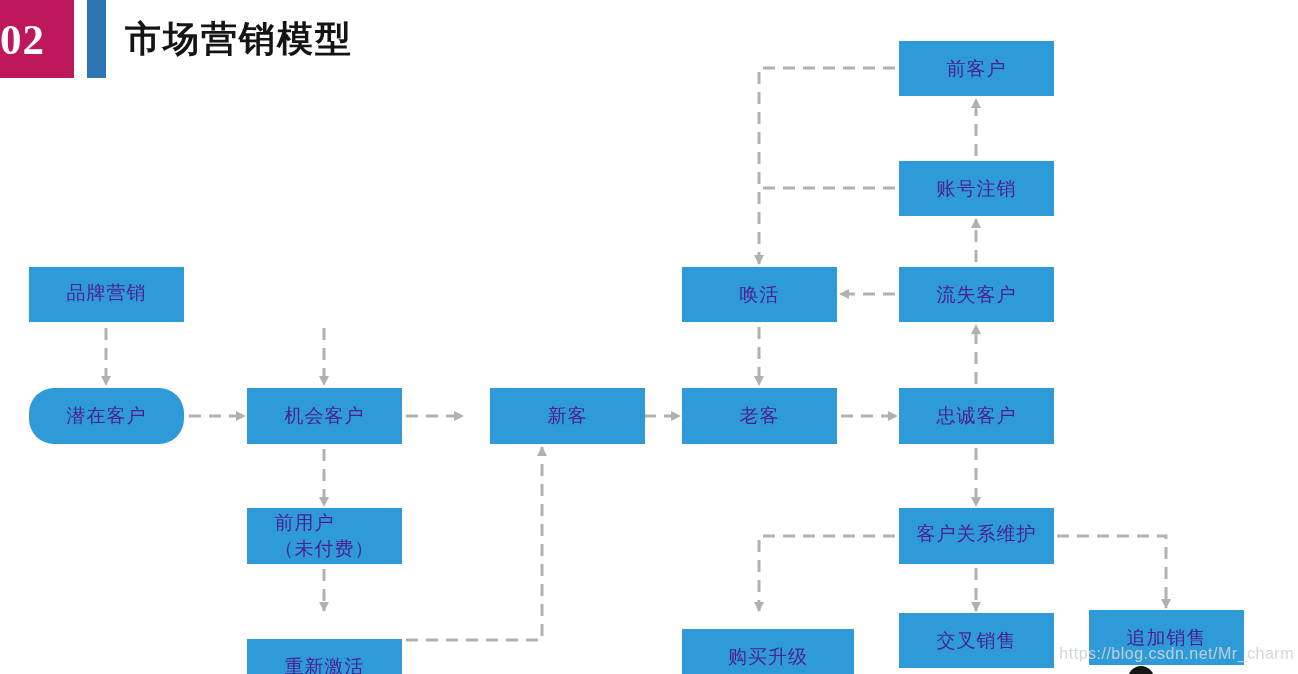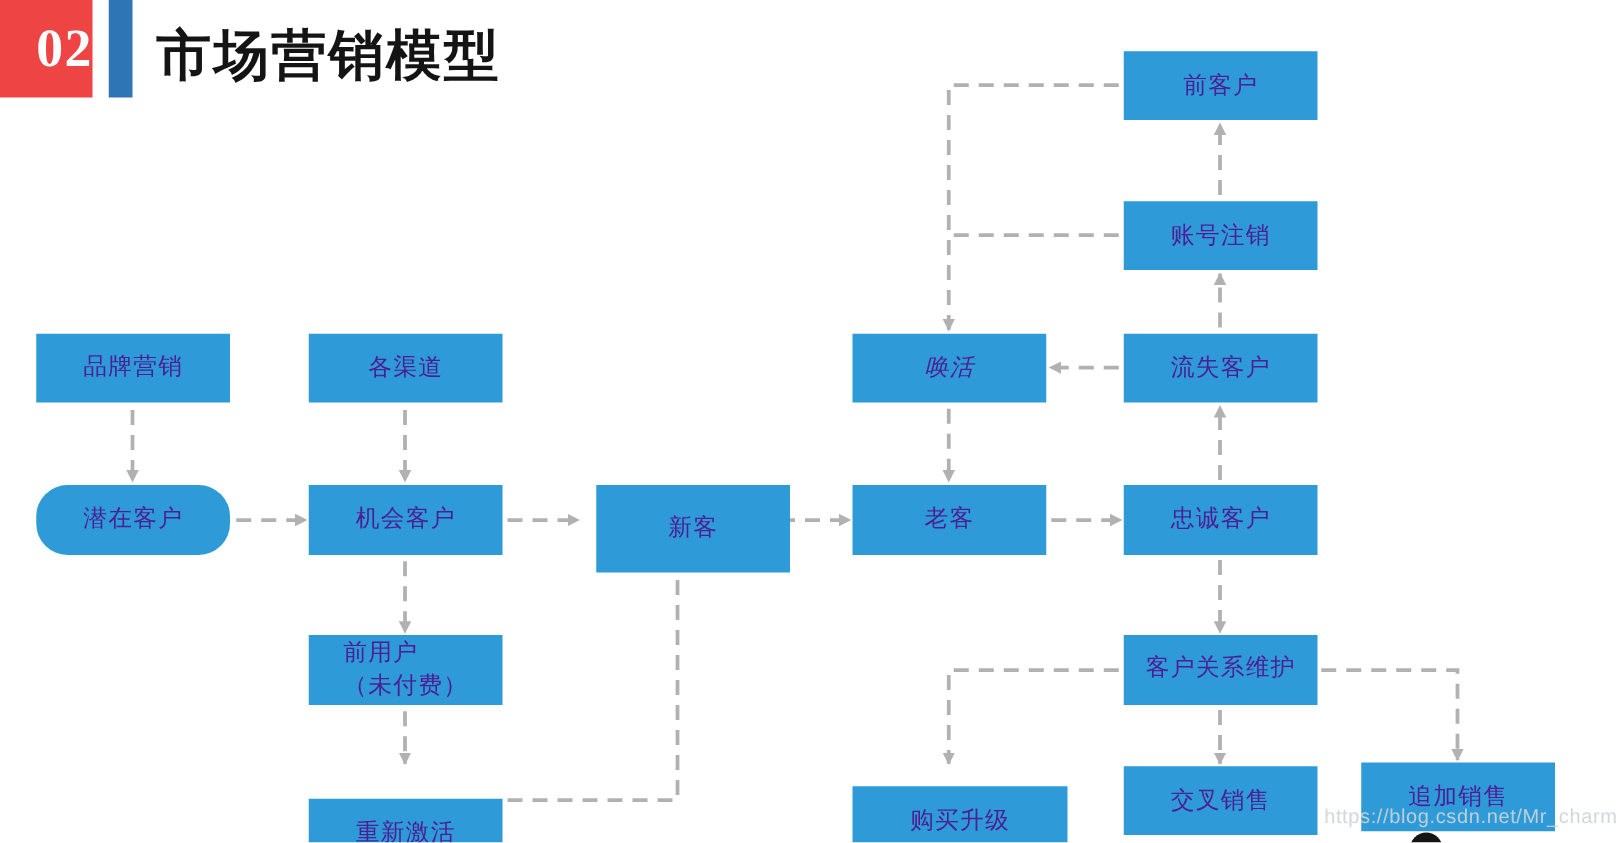--- a/index.html
+++ b/index.html
@@ -9,35 +9,35 @@
     height: 674px;
     background: #ffffff;
     overflow: hidden;
     font-family: "Liberation Sans", "DejaVu Sans", sans-serif;
   }
 
   
   .index-badge {
     position: absolute; left: 0; top: 0;
     width: 74px; height: 78px;
-    background: #ef4444;
-    display: flex; align-items: center; justify-content: flex-end;
+    background: #be185d;
+    display: flex; align-items: center; justify-content: flex-start;
     color: #fdfdfd;
     font-family: "Liberation Serif", "DejaVu Serif", serif;
     font-weight: bold; font-size: 43px;
     letter-spacing: 1px;
   }
   .accent-bar {
     position: absolute; left: 87px; top: 0;
     width: 19px; height: 78px;
     background: #2e75b6;
   }
   .page-title {
     position: absolute; left: 125px; top: 15px;
-    font-size: 44px; font-weight: bold;
+    font-size: 36px; font-weight: bold;
     color: #141414; letter-spacing: 2px;
     white-space: nowrap;
   }
 
   
   #edges-svg { position: absolute; left: 0; top: 0; z-index: 1; }
   #edges-svg polyline { fill: none; stroke: #b1b1b1; stroke-width: 3; stroke-dasharray: 12 8; }
   #nodes-layer { position: absolute; left: 0; top: 0; width: 100%; height: 100%; z-index: 2; }
   .node {
     position: absolute;
@@ -102,28 +102,27 @@
       <polyline points="895,68 759,68 759,264" marker-end="url(#arrowhead)"></polyline>
       <polyline points="895,188 760,188"></polyline>
       <polyline points="976,448 976,506" marker-end="url(#arrowhead)"></polyline>
       <polyline points="976,568 976,611" marker-end="url(#arrowhead)"></polyline>
       <polyline points="895,536 759,536 759,611" marker-end="url(#arrowhead)"></polyline>
       <polyline points="1057,536 1166,536 1166,608" marker-end="url(#arrowhead)"></polyline>
     </svg>
 
   <div id="nodes-layer">
       <div class="node" style="left: 29px; top: 267px; width: 155px; height: 55px; font-family: Liberation Mono, monospace;">品牌营销</div>
-      <div class="node" style="left: 247px; top: 267px; width: 155px; height: 55px;">各渠道</div>
       <div class="node" style="left: 29px; top: 388px; width: 155px; height: 56px; border-radius: 25px;">潜在客户</div>
       <div class="node" style="left: 247px; top: 388px; width: 155px; height: 56px;">机会客户</div>
-      <div class="node" style="left: 477px; top: 388px; width: 155px; height: 70px;">新客</div>
+      <div class="node" style="left: 490px; top: 388px; width: 155px; height: 56px;">新客</div>
       <div class="node" style="left: 247px; top: 508px; width: 155px; height: 56px;">前用户
 （未付费）</div>
       <div class="node" style="left: 247px; top: 639px; width: 155px; height: 55px;">重新激活</div>
-      <div class="node" style="left: 682px; top: 267px; width: 155px; height: 55px; font-style: italic;">唤活</div>
+      <div class="node" style="left: 682px; top: 267px; width: 155px; height: 55px;">唤活</div>
       <div class="node" style="left: 682px; top: 388px; width: 155px; height: 56px;">老客</div>
       <div class="node" style="left: 899px; top: 267px; width: 155px; height: 55px;">流失客户</div>
       <div class="node" style="left: 899px; top: 388px; width: 155px; height: 56px;">忠诚客户</div>
       <div class="node" style="left: 899px; top: 41px; width: 155px; height: 55px;">前客户</div>
       <div class="node" style="left: 899px; top: 161px; width: 155px; height: 55px;">账号注销</div>
       <div class="node" style="left: 899px; top: 508px; width: 155px; height: 56px; font-family: Liberation Mono, monospace;">客户关系维护</div>
       <div class="node" style="left: 682px; top: 613px; width: 172px; height: 55px; margin-top: 16px;">购买升级</div>
       <div class="node" style="left: 899px; top: 613px; width: 155px; height: 55px;">交叉销售</div>
       <div class="node" style="left: 1089px; top: 610px; width: 155px; height: 55px;">追加销售</div>
     </div>

